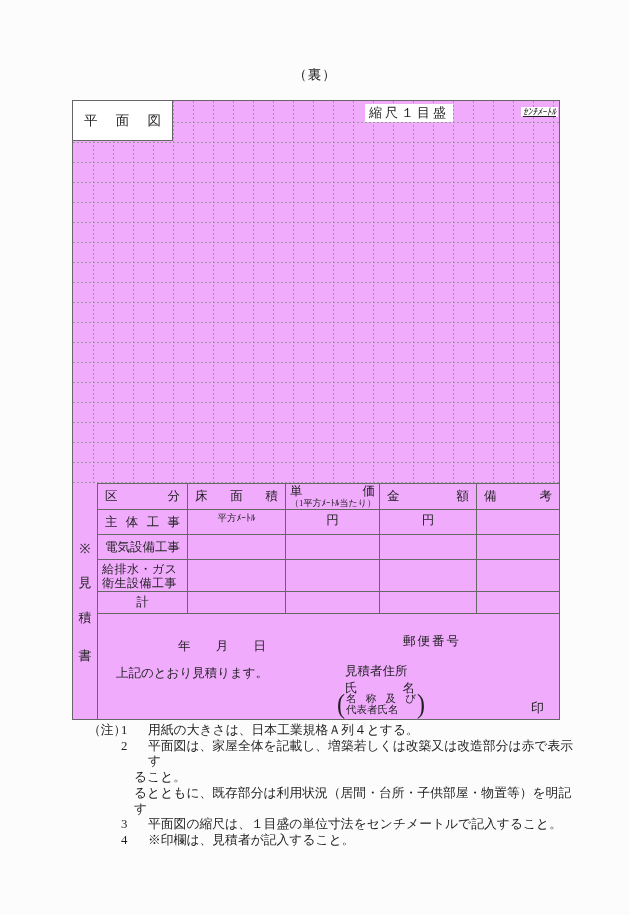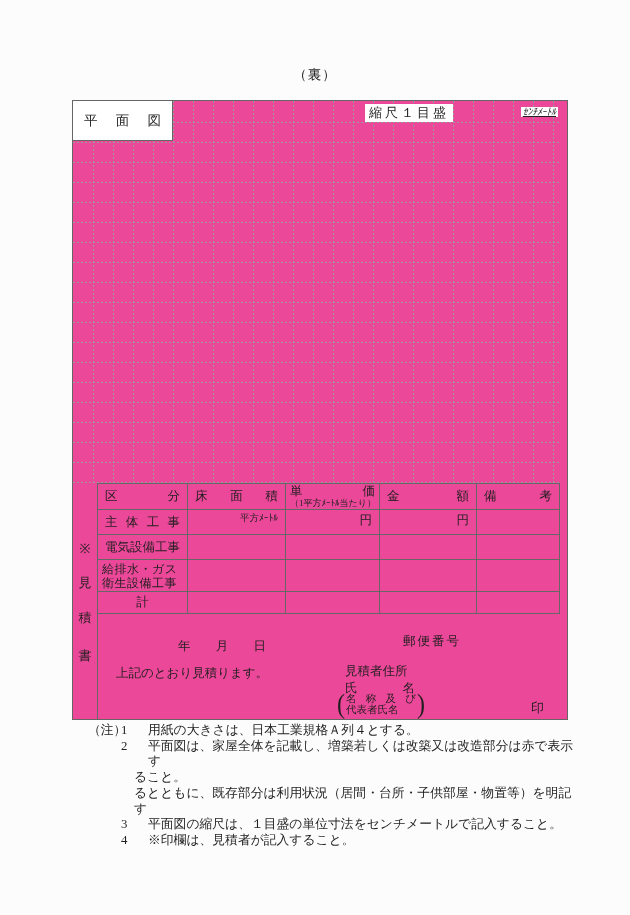--- a/index.html
+++ b/index.html
@@ -5,21 +5,21 @@
   html,body{margin:0;padding:0;}
   body{
     width:630px;height:915px;position:relative;overflow:hidden;
     background:#fcfcfc;color:#1f1f1f;
     font-family:"Liberation Serif","DejaVu Serif",serif;
   }
   .sheet{position:absolute;inset:0;}
   .side-label{position:absolute;left:0;right:0;top:66px;text-align:center;
     font-size:13.5px;letter-spacing:1px;}
   .formbox{position:absolute;left:72px;top:100px;width:486px;height:618px;
-    border:1px solid #666;background:#ec4899;padding-left:8px;}
+    border:1px solid #666;background:#f0abfc;}
   
   .grid-area{position:absolute;left:0;top:0;width:486px;height:382px;}
   #grid-svg{position:absolute;left:0;top:0;width:486px;height:382px;}
   #grid-svg line{stroke:#9a9a9a;stroke-width:1;stroke-dasharray:2 2;shape-rendering:crispEdges;}
   .plan-title{position:absolute;left:0;top:0;width:100px;height:40px;box-sizing:border-box;
     border-right:1px solid #666;border-bottom:1px solid #666;background:#fff;
     display:flex;align-items:center;}
   .plan-title span{display:block;width:100%;padding:0 11px;box-sizing:border-box;
     font-size:13.5px;text-align:justify;text-align-last:justify;}
   .scale-label{position:absolute;left:292px;top:3px;font-size:13px;letter-spacing:3px;
@@ -32,21 +32,21 @@
   .strip span{position:absolute;left:50%;transform:translateX(-50%);font-size:13px;}
   .strip .c0{top:56px;} .strip .c1{top:91px;} .strip .c2{top:126px;} .strip .c3{top:164px;}
   
   .tablewrap{position:absolute;left:24px;top:382px;width:462px;}
   table{border-collapse:collapse;table-layout:fixed;width:462px;}
   td{border:1px solid #666;font-size:12.5px;padding:0 7px;overflow:hidden;}
   tr.r-head{height:26px;} tr.r1{height:25px;} tr.r2{height:25px;} tr.r3{height:32px;} tr.r4{height:22px;}
   .jst{text-align:justify;text-align-last:justify;}
   .center{text-align:center;text-align-last:center;}
   .small{font-size:9.5px;}
-  .unit{text-align:right;vertical-align:top;padding-top:2px;}
+  .unit{text-align:center;vertical-align:top;padding-top:2px;}
   td.uphead{padding:0 4px;vertical-align:top;}
   .uphead .l1{font-size:12.5px;line-height:13px;margin-top:1px;}
   .uphead .l2{font-size:9px;line-height:10px;text-align:center;white-space:nowrap;}
   .two .l{font-size:12px;line-height:14px;letter-spacing:0.5px;}
   
   .sig{position:absolute;left:25px;top:512px;width:461px;height:106px;font-size:12.5px;}
   .sig .pos{position:absolute;white-space:nowrap;}
   .sig .statement{left:18px;top:10px;margin-top:42px;}
   .sig .date{left:80px;top:25px;width:88px;display:inline-block;
     text-align:justify;text-align-last:justify;}

